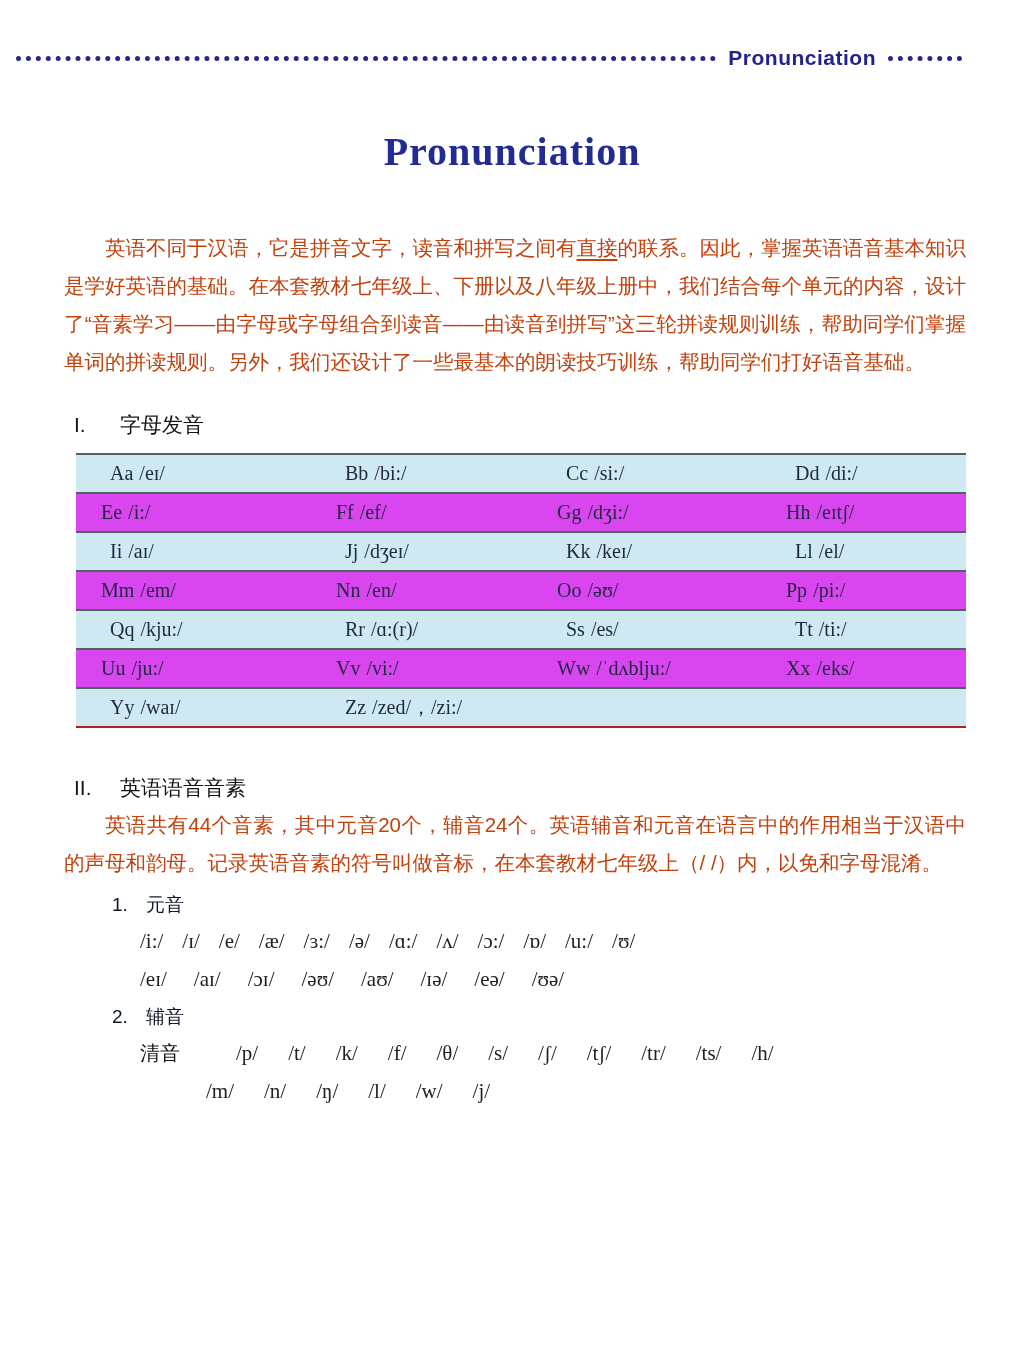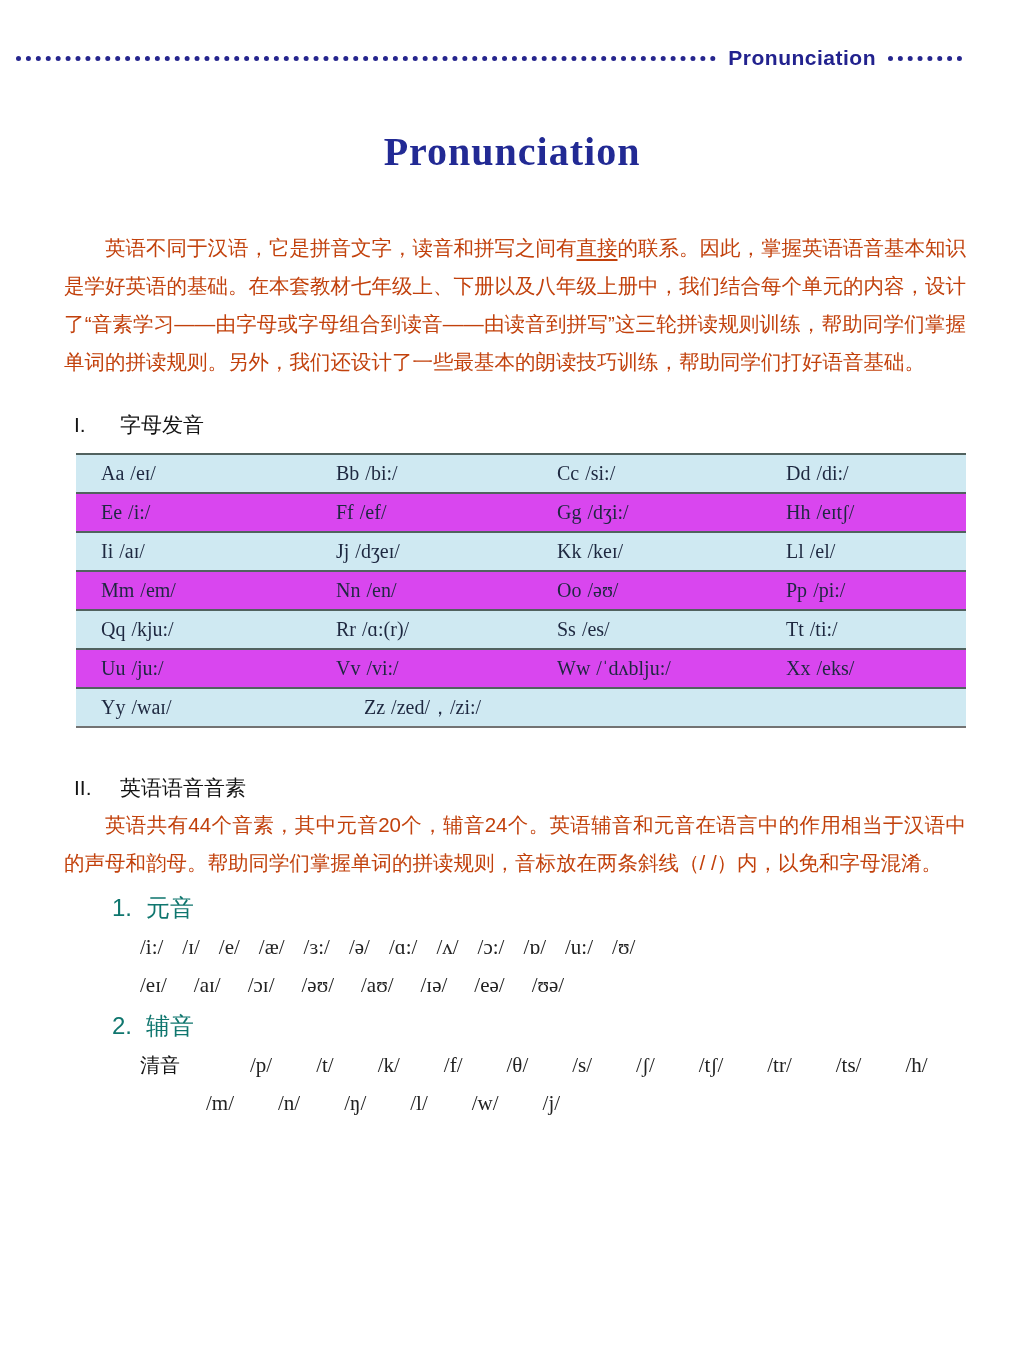--- a/index.html
+++ b/index.html
@@ -51,42 +51,42 @@
     font-family:"Liberation Serif","DejaVu Serif",serif;
   }
   .t-row{
     display:grid;
     grid-template-columns:235px 221px 229px 1fr;
     align-items:center;
     height:37px;
     border-top:2px solid #51625f;
     background:#d946ef;
   }
-  .t-row.blue{background:#cfe9f2;}
-  .t-row:last-child{border-bottom:2px solid #737373;gap:28px;}
+  .t-row.blue{background:#cfe9f2;padding-left:9px;}
+  .t-row:last-child{border-bottom:2px solid #b91c1c;}
   .t-cell{padding-left:25px;font-size:20px;color:#1e2840;white-space:nowrap;}
   .t-cell .snd{margin-left:6px;}
   
   .sec2-head{margin-top:46px;}
   .para2{margin-top:4px;}
   .list-item{
     margin:10px 0 0 112px;
-    font-size:24px;color:#0f766e;
+    font-size:19px;color:#0f172a;
   }
   .list-item .num{display:inline-block;min-width:34px;}
   .phoneme-line{
     display:flex;align-items:baseline;
     margin:8px 0 0 140px;
     font-family:"Liberation Serif","DejaVu Serif",serif;
     font-size:21px;color:#222;line-height:30px;
     flex-wrap:nowrap;
   }
   .phoneme-line.gap-sm{gap:19px;}
   .phoneme-line.gap-md{gap:27px;}
-  .phoneme-line.gap-lg{gap:44px;}
+  .phoneme-line.gap-lg{gap:30px;}
   .phoneme-line .row-label{
     font-family:"Liberation Sans","DejaVu Sans",sans-serif;
     font-size:20px;color:#141414;
     min-width:66px;flex:none;
   }
   .phoneme-line.cont{margin-left:206px;}
   .note-line{
     margin:12px 58px 0 100px;
     font-size:20px;color:#1c1c1c;line-height:34px;
   }
@@ -161,21 +161,21 @@
         <div class="t-cell"><span>Zz</span><span class="snd">/zed/，/zi:/</span></div>
         <div class="t-cell"></div>
         <div class="t-cell"></div>
       </div>
     </div>
 
   <div class="sec-head sec2-head">
     <span class="sec-num">II.</span><span>英语语音音素</span>
   </div>
 
-  <p class="para para2">英语共有44个音素，其中元音20个，辅音24个。英语辅音和元音在语言中的作用相当于汉语中的声母和韵母。帮助同学们掌握单词的拼读规则，音标放在两条斜线（/ /）内，以免和字母混淆。</p>
+  <p class="para para2">英语共有44个音素，其中元音20个，辅音24个。英语辅音和元音在语言中的作用相当于汉语中的声母和韵母。记录英语音素的符号叫做音标，在本套教材七年级上（/ /）内，以免和字母混淆。</p>
 
   <div class="list-item">
     <span class="num">1.</span><span>元音</span>
   </div>
   <div class="phoneme-line gap-sm">
       <span>/i:/</span>
       <span>/ɪ/</span>
       <span>/e/</span>
       <span>/æ/</span>
       <span>/ɜ:/</span>

